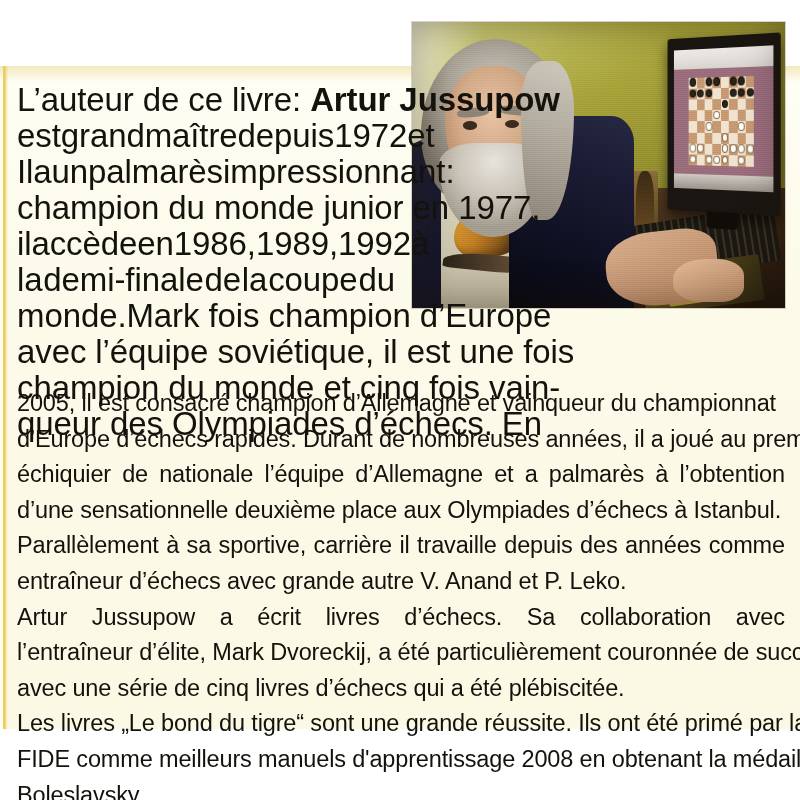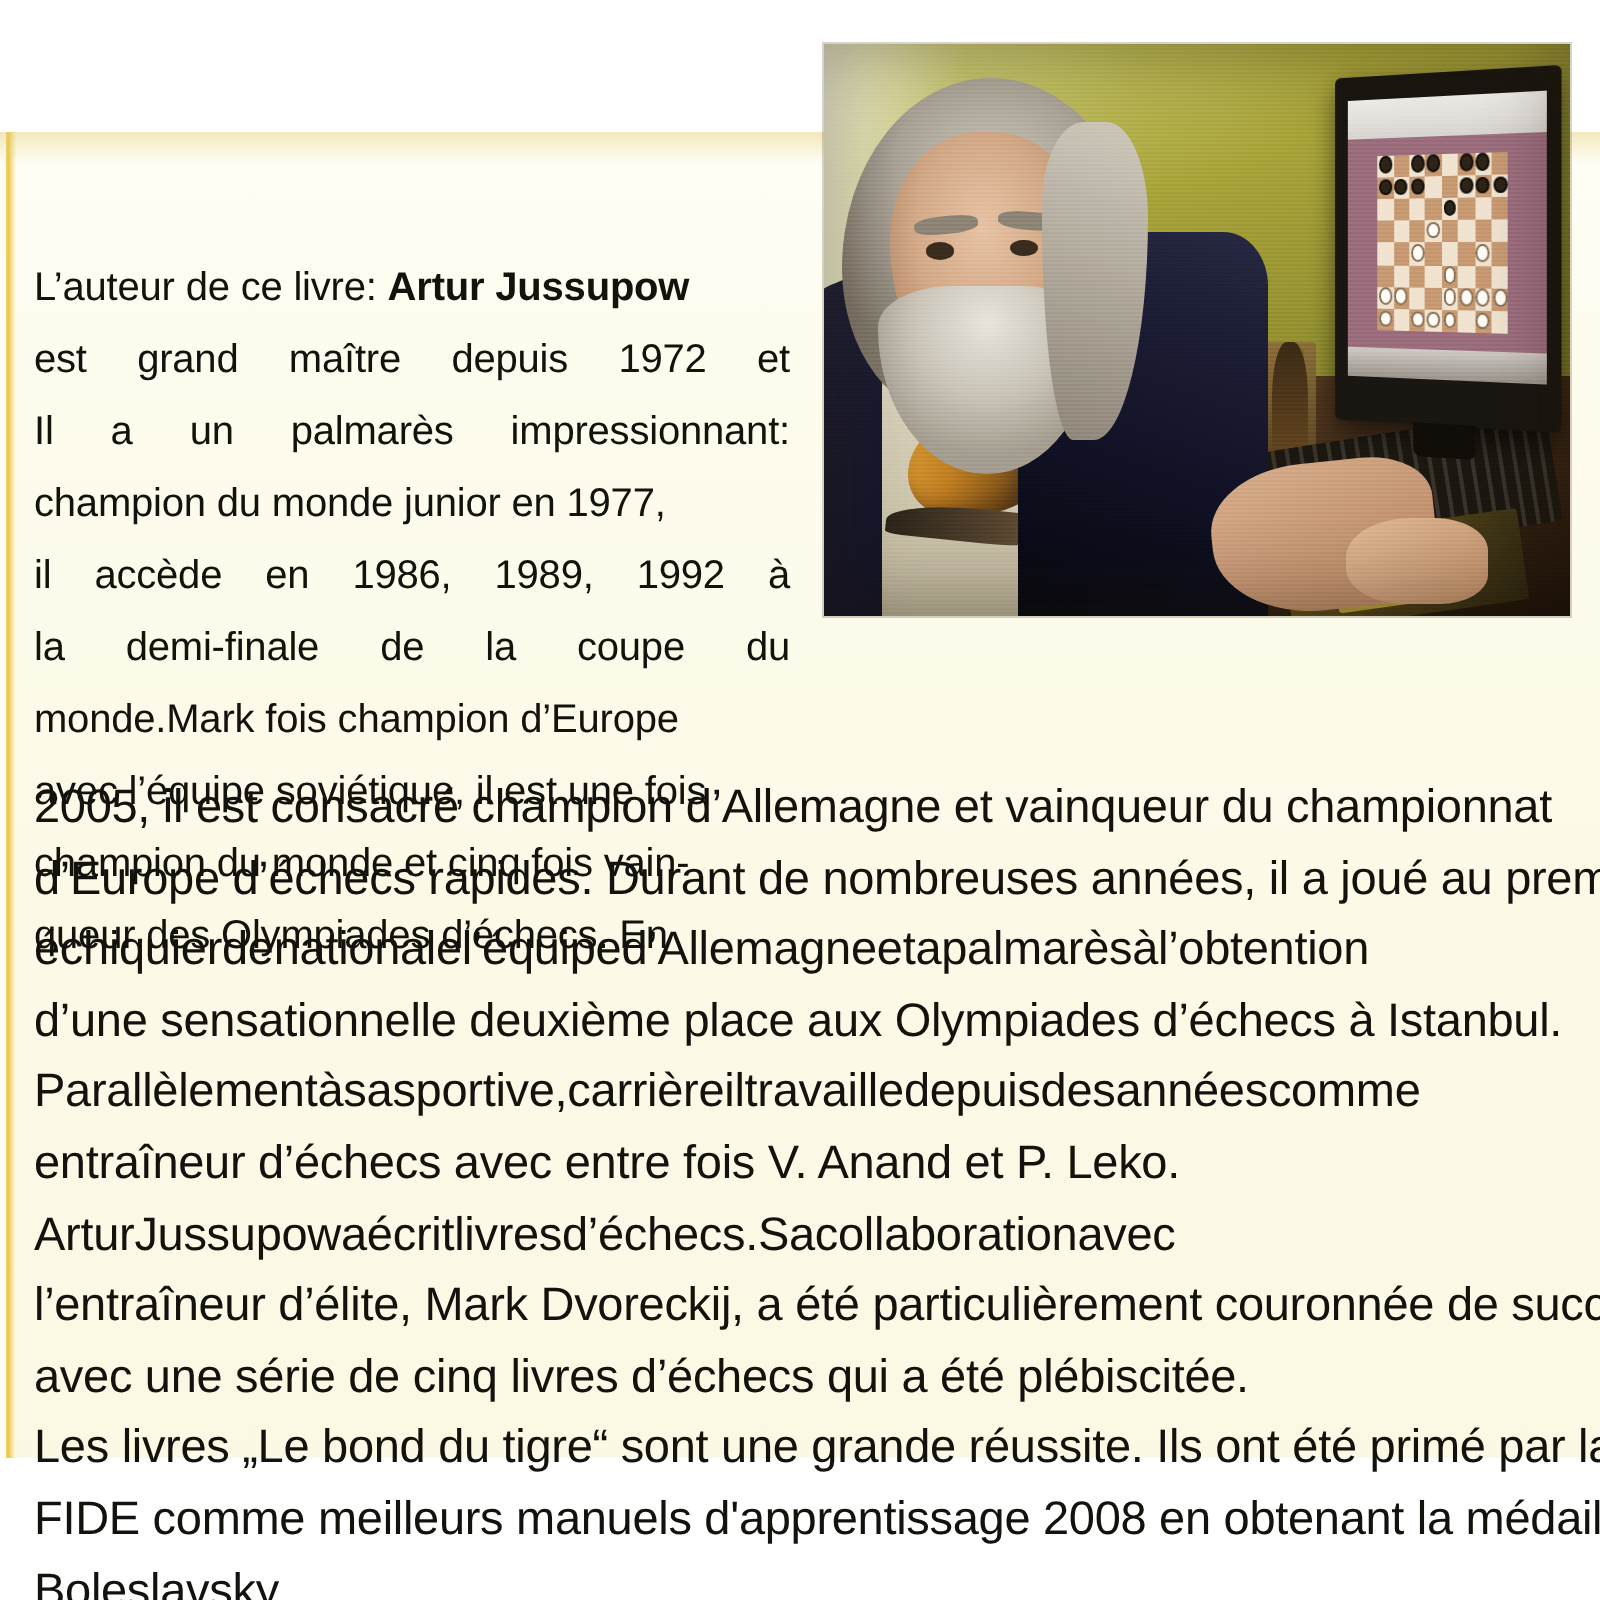--- a/index.html
+++ b/index.html
@@ -67,26 +67,25 @@
     height: 663px;
     color: #14120d;
   }
 
   
   .col-narrow {
     position: absolute;
     left: 17px;
     top: 16px;
     width: 378px;
-    font-size: 20px;
+    font-size: 33px;
     line-height: 36px;
     text-align: justify;
     text-justify: inter-word;
     letter-spacing: -0.1px;
-    margin-top: 44px;
   }
   .col-narrow .ln { display: block; white-space: nowrap; }
   .col-narrow .ln.spread {
     display: flex;
     justify-content: space-between;
     white-space: nowrap;
   }
   .col-narrow b { font-weight: 700; }
 
   
@@ -96,20 +95,21 @@
     top: 320px;
     width: 768px;
     font-size: 23.5px;
     line-height: 35.6px;
     letter-spacing: -0.15px;
     transform-origin: left top;
   }
   .col-full .ln { display: block; white-space: nowrap; }
   .col-full .ln.spread {
     display: flex;
+    justify-content: space-between;
     white-space: nowrap;
   }
   .col-full .ln .w { display: inline-block; }
 
   
   .photo {
     position: absolute;
     left: 412px;
     top: 22px;
     width: 373px;
@@ -488,21 +488,21 @@
           <span class="w">sa</span>
           <span class="w">sportive,</span>
           <span class="w">carrière</span>
           <span class="w">il</span>
           <span class="w">travaille</span>
           <span class="w">depuis</span>
           <span class="w">des</span>
           <span class="w">années</span>
           <span class="w">comme</span>
         </div>
-        <div class="ln">entraîneur d’échecs avec entre fois V. Anand et P. Leko.</div>
+        <div class="ln">entraîneur d’échecs avec grande autre V. Anand et P. Leko.</div>
         <div class="ln spread">
           <span class="w">Artur</span>
           <span class="w">Jussupow</span>
           <span class="w">a</span>
           <span class="w">écrit</span>
           <span class="w">livres</span>
           <span class="w">d’échecs.</span>
           <span class="w">Sa</span>
           <span class="w">collaboration</span>
           <span class="w">avec</span>

